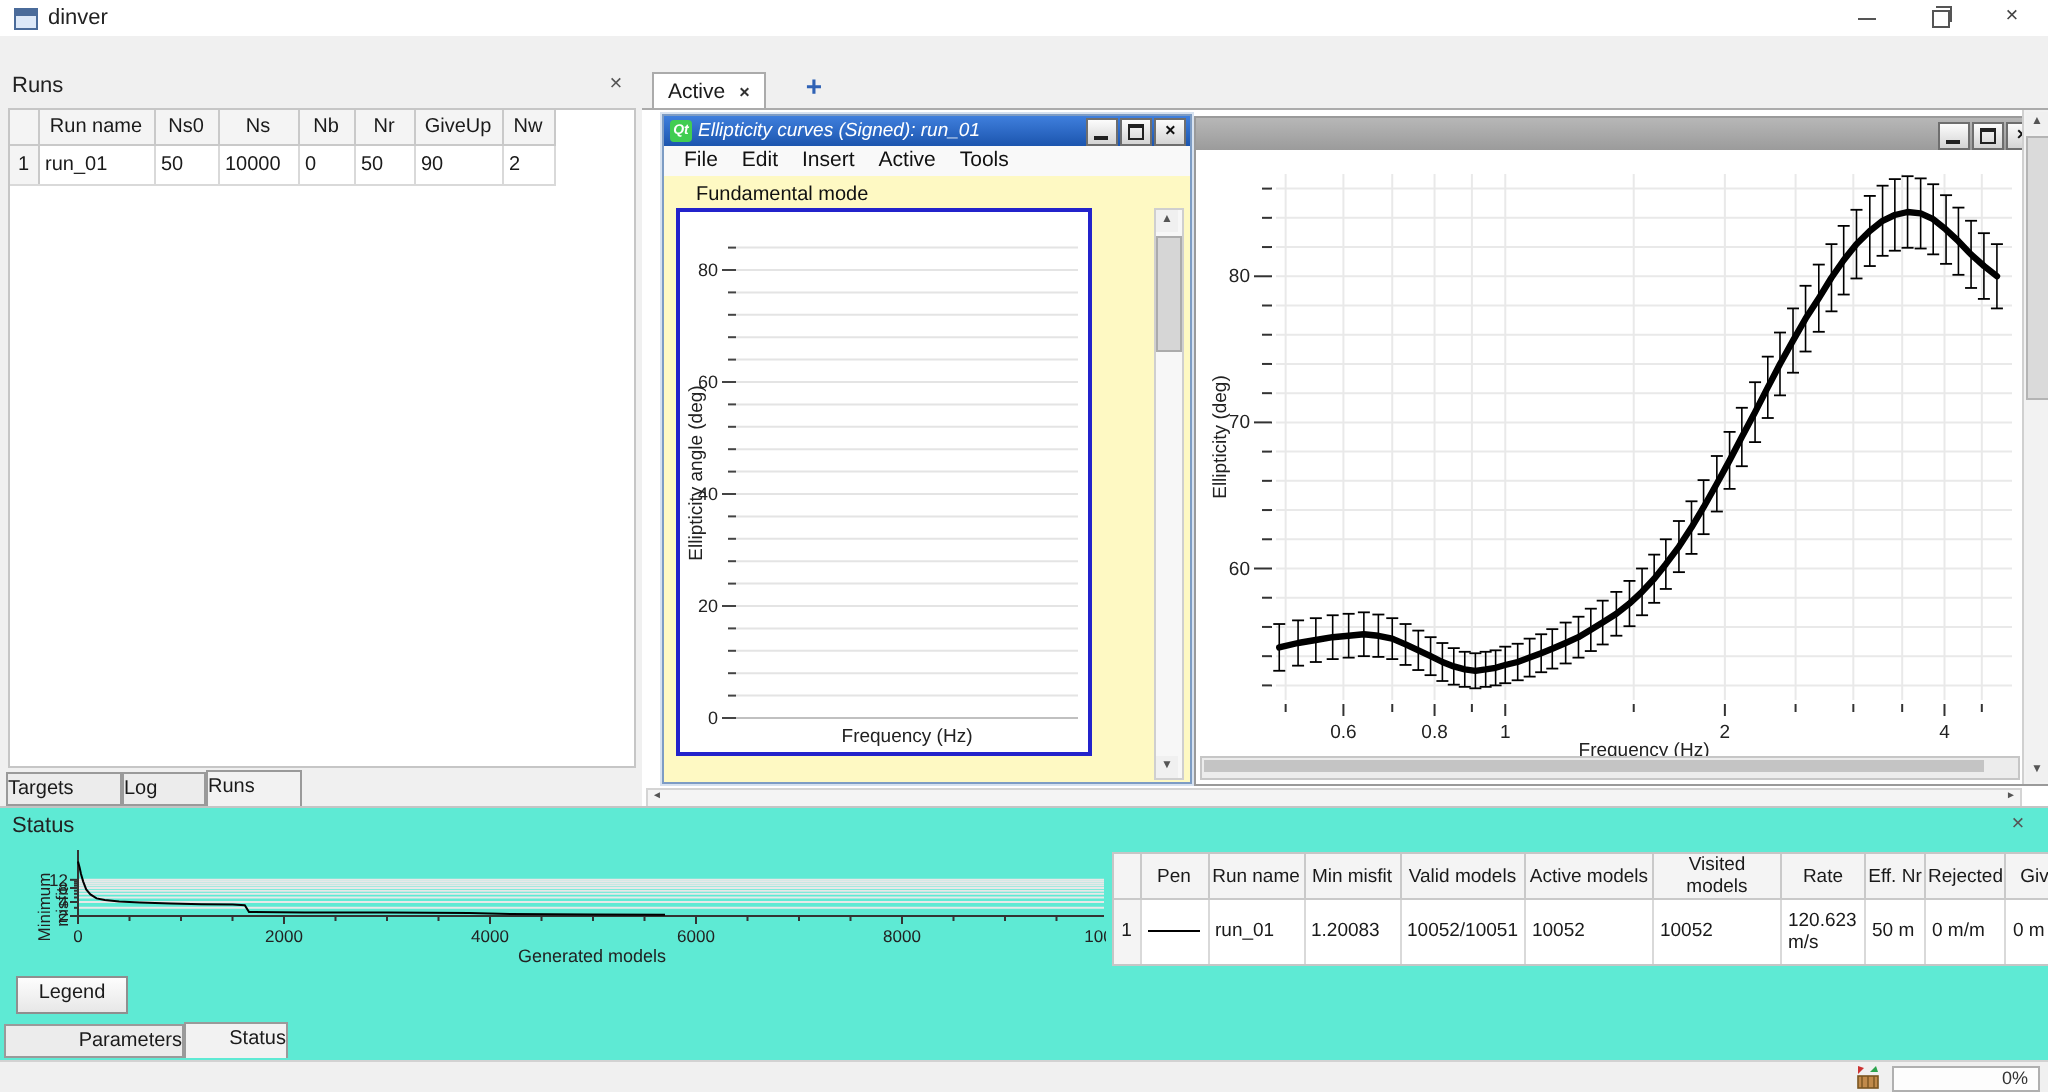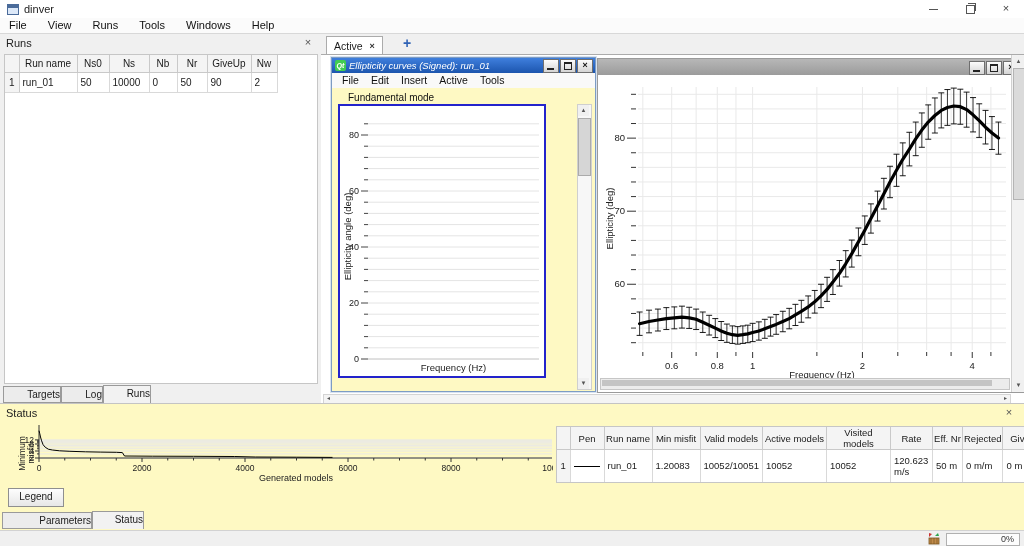--- a/index.html
+++ b/index.html
@@ -24,21 +24,21 @@
   
   .runs-panel{position:absolute;left:0;top:34px;width:321px;height:369px;background:#f0f0f0;border-right:1px solid #c9c9c9;}
   .dock-title{position:absolute;left:6px;top:3px;font-size:11px;color:#222;}
   .dock-close{position:absolute;top:2px;font-size:11px;color:#555;width:14px;text-align:center;}
   .runs-table-wrap{position:absolute;left:4px;top:20px;width:312px;height:328px;background:#fff;border:1px solid #c6c6c6;overflow:hidden;}
   table.grid{border-collapse:collapse;table-layout:fixed;font-size:10px;}
   table.grid th{background:#f4f4f4;border-right:1px solid #c9c9c9;border-bottom:1px solid #c9c9c9;font-weight:normal;height:17px;text-align:center;padding:0 2px;overflow:hidden;}
   table.grid td{border-right:1px solid #d9d9d9;border-bottom:1px solid #d9d9d9;height:19px;text-align:left;padding:0 3px;overflow:hidden;white-space:nowrap;}
   table.grid td.num,table.grid th.num{background:#f4f4f4;text-align:center;padding:0;border-right:1px solid #c9c9c9;}
   .side-tabs{position:absolute;left:0;top:351px;width:321px;height:18px;}
-  .stab{position:absolute;top:1px;height:15px;border:1px solid #9a9a9a;background:#ececec;font-size:10px;text-align:right;line-height:15px;}
+  .stab{position:absolute;top:1px;height:15px;border:1px solid #9a9a9a;background:#ececec;font-size:10px;text-align:left;line-height:15px;}
   .stab.active{top:0;height:17px;background:#f2f2f2;border-bottom:none;z-index:2;}
 
   
   .mdi-region{position:absolute;left:321px;top:34px;width:703px;height:369px;}
   .mdi-tabbar{position:absolute;left:0;top:0;width:703px;height:20px;background:#f0f0f0;border-bottom:1px solid #ababab;}
   .mdi-tab{position:absolute;left:5px;top:2px;height:17px;background:#fff;border:1px solid #ababab;border-bottom:none;padding:0 7px;display:flex;align-items:center;gap:7px;font-size:10.5px;z-index:2;}
   .tab-close{font-size:9px;font-weight:bold;color:#333;}
   .tab-add{position:absolute;left:78px;top:2px;width:16px;height:16px;color:#2f62b5;font-size:14px;font-weight:bold;text-align:center;line-height:15px;}
   .mdi-viewport{position:absolute;left:0;top:21px;width:703px;height:348px;background:#fff;overflow:hidden;}
 
@@ -66,21 +66,21 @@
   .win2-hscroll{position:absolute;left:2px;bottom:2px;width:408px;height:10px;background:#ececec;border:1px solid #c6c6c6;}
   .win2-hthumb{position:absolute;left:1px;top:1px;width:390px;height:6px;background:#c4c4c4;}
 
   
   .vp-vscroll{position:absolute;right:0;top:0;width:12px;height:337px;background:#f2f2f2;border-left:1px solid #d0d0d0;}
   .vp-vthumb{position:absolute;left:1px;top:13px;width:10px;height:130px;background:#dadada;border:1px solid #b4b4b4;}
   .vp-hscroll{position:absolute;left:2px;top:339px;width:686px;height:8px;background:#f4f4f4;border:1px solid #d4d4d4;}
   .vp-hscroll .sa{height:7px;line-height:7px;width:9px;font-size:5px;background:none;}
 
   
-  .status-panel{position:absolute;left:0;top:403px;width:1024px;height:127px;background:#fef9c3;border-top:1px solid #c4c4c4;}
+  .status-panel{position:absolute;left:0;top:403px;width:1024px;height:127px;background:#5eead4;border-top:1px solid #c4c4c4;}
   .legend-btn{position:absolute;left:8px;top:84px;width:54px;height:17px;border:1px solid #8f8f8f;background:linear-gradient(#fdfdfd,#e7e7e7);font-size:10px;text-align:center;line-height:16px;}
   .status-table-wrap{position:absolute;left:556px;top:22px;width:500px;height:55px;background:#fff;border:1px solid #c6c6c6;overflow:hidden;}
   table.sgrid{border-collapse:collapse;table-layout:fixed;font-size:9.5px;}
   table.sgrid th{background:#f4f4f4;border-right:1px solid #c9c9c9;border-bottom:1px solid #c9c9c9;font-weight:normal;height:18px;text-align:center;padding:0 1px;overflow:hidden;}
   table.sgrid td{border-right:1px solid #d9d9d9;height:33px;text-align:left;padding:0 3px;overflow:hidden;vertical-align:middle;line-height:1.15;}
   table.sgrid td.num,table.sgrid th.num{background:#f4f4f4;text-align:center;padding:0;}
   .pen-line{display:inline-block;width:26px;height:1px;background:#000;vertical-align:middle;}
   .ptab{position:absolute;top:108px;height:15px;border:1px solid #9a9a9a;background:#ececec;font-size:10px;text-align:right;line-height:15px;}
   .ptab.active{height:17px;top:107px;background:#f2f2f2;border-bottom:none;z-index:2;}
 
@@ -99,28 +99,20 @@
     <span class="win-title">dinver</span>
     <span class="wbtn" style="left:916px;">
         <span class="g-minbar"></span>
       </span>
     <span class="wbtn" style="left:952px;">
         <span class="g-restore"></span>
       </span>
     <span class="wbtn" style="left:988px;">×</span>
   </div>
 
-  <div class="menubar">
-    <span class="mi">File</span>
-    <span class="mi">View</span>
-    <span class="mi">Runs</span>
-    <span class="mi">Tools</span>
-    <span class="mi">Windows</span>
-    <span class="mi">Help</span>
-  </div>
 
   <div class="runs-panel">
     <span class="dock-title">Runs</span>
     <span class="dock-close" style="right:6px;">×</span>
     <div class="runs-table-wrap">
       <table class="grid">
         <colgroup>
             <col style="width:14px">
             <col style="width:58px">
             <col style="width:32px">

